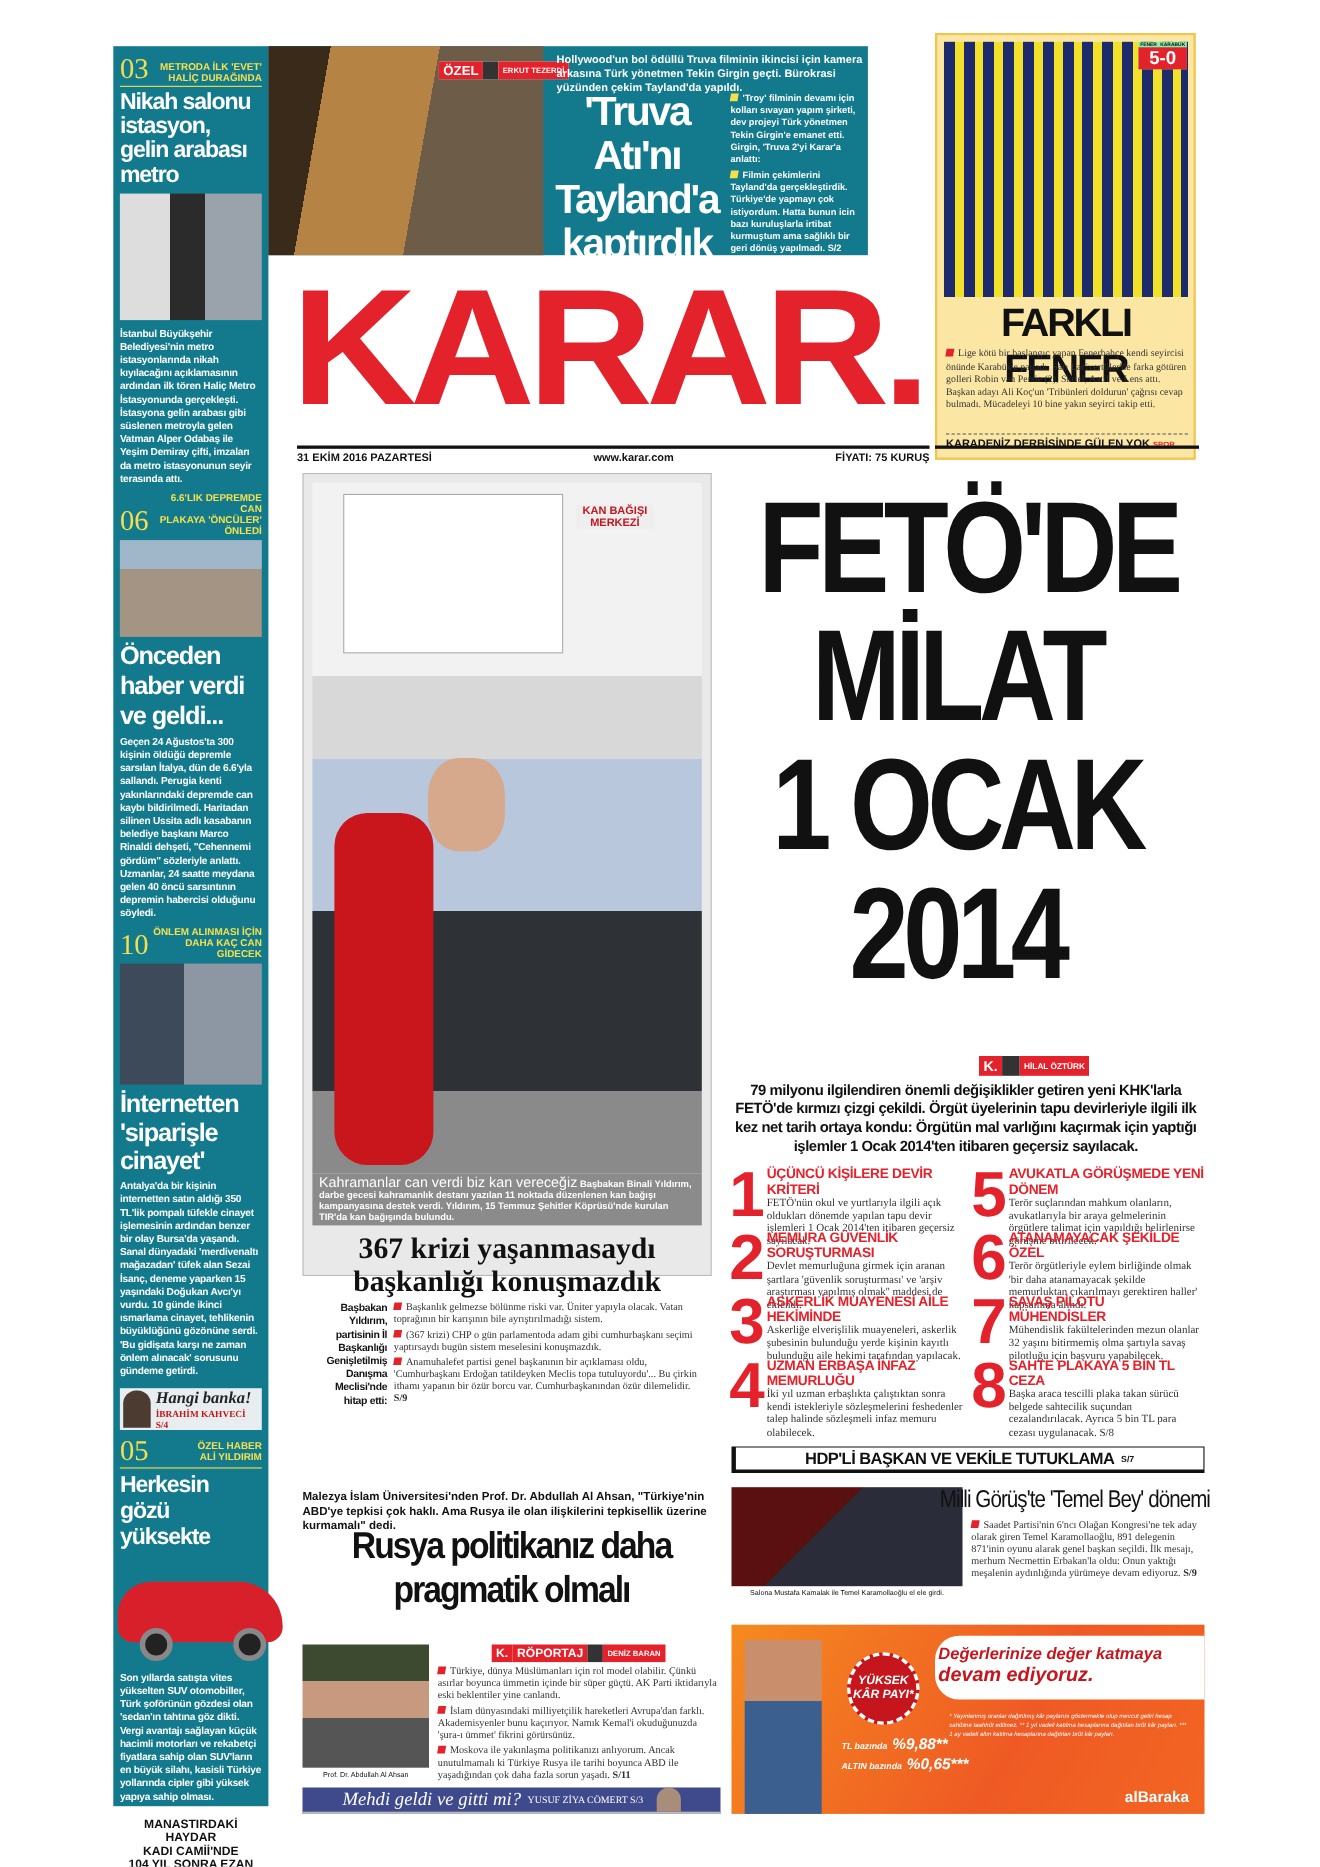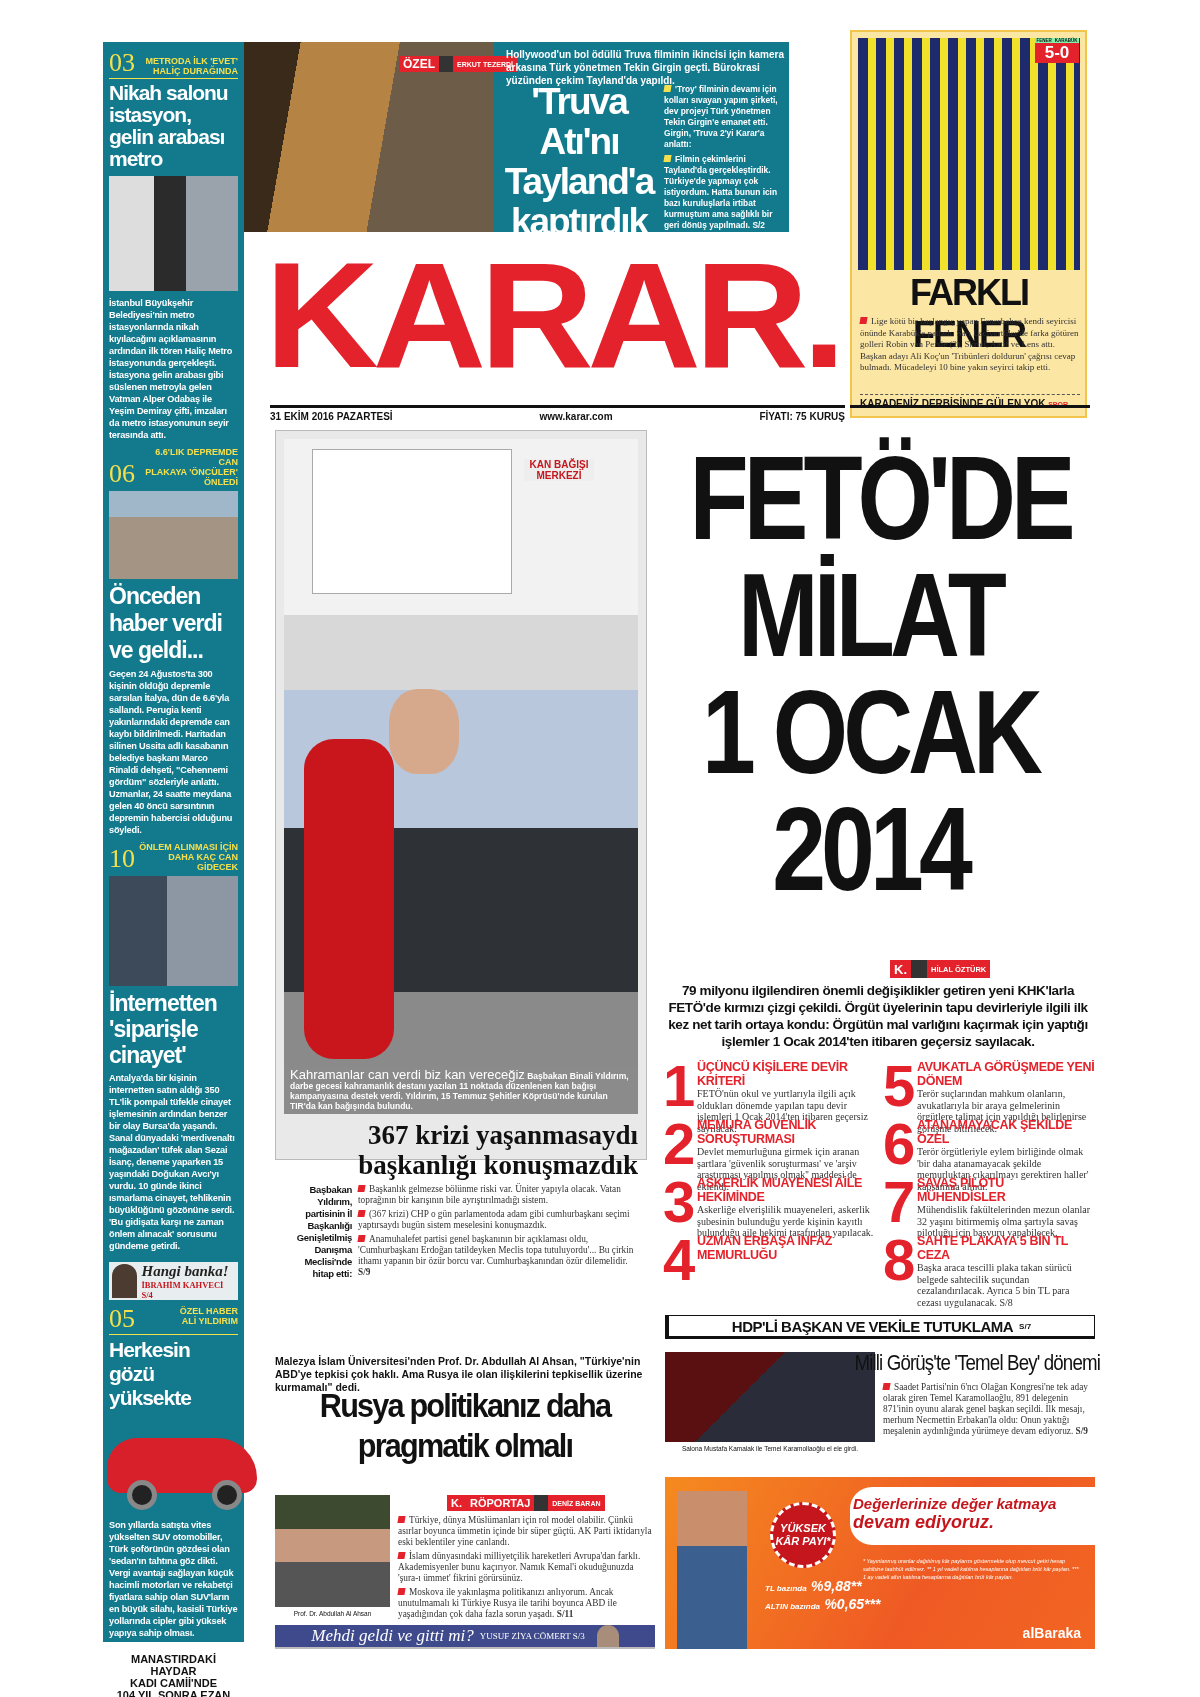--- a/index.html
+++ b/index.html
@@ -81,21 +81,21 @@
 
     <div style="margin-top:10px;background:#e8eef0;height:38px;display:flex;align-items:center;gap:4px;padding:0 3px">
       <div style="width:26px;height:34px;background:#4b3b30;border-radius:12px 12px 0 0"></div>
       <div>
         <div class="serif" style="font-style:italic;font-weight:bold;color:#222;font-size:15px">Hangi banka!</div>
         <div class="serif" style="color:#c4161c;font-size:8.5px;font-weight:bold">İBRAHİM KAHVECİ S/4</div>
       </div>
     </div>
 
     <div style="margin-top:6px">
-      <div style="display:flex;justify-content:space-between;align-items:flex-start">
+      <div style="display:flex;justify-content:space-between;align-items:center">
         <span class="lc-num">05</span>
         <div class="lc-kicker">
             <div>ÖZEL HABER</div>
             <div>ALİ YILDIRIM</div>
           </div>
       </div>
       <div class="lc-rule"></div>
       <div class="lc-head" style="font-size:21px;line-height:24px">Herkesin gözü yüksekte</div>
       <div style="height:95px;margin:8px -22px 6px -12px;position:relative">
         <div style="position:absolute;left:10px;top:20px;width:150px;height:55px;background:#d8202a;border-radius:30px 40px 14px 14px"></div>
@@ -162,21 +162,21 @@
   <div style="width:354px;height:628px;background:linear-gradient(180deg,#f2f2f2 0 28%,#d8d8d8 28% 40%,#b8c7dc 40% 62%,#2e3136 62% 88%,#8a8a8a 88%);position:relative;overflow:hidden">
     <div style="position:absolute;left:28px;top:10px;width:200px;height:145px;background:#fff;border:1px solid #aaa"></div>
     <div style="position:absolute;left:240px;top:20px;width:70px;font-size:10px;color:#c4161c;font-weight:bold;text-align:center;background:#eee">KAN BAĞIŞI MERKEZİ</div>
     <div style="position:absolute;left:20px;top:300px;width:90px;height:320px;background:#c8161c;border-radius:30px"></div>
     <div style="position:absolute;left:105px;top:250px;width:70px;height:85px;background:#d6a98c;border-radius:40%"></div>
   </div>
   <div class="caption">
     <span style="font-size:13px;font-weight:normal">Kahramanlar can verdi biz kan vereceğiz</span>
     <span>Başbakan Binali Yıldırım, darbe gecesi kahramanlık destanı yazılan 11 noktada düzenlenen kan bağışı kampanyasına destek verdi. Yıldırım, 15 Temmuz Şehitler Köprüsü'nde kurulan TIR'da kan bağışında bulundu.</span>
   </div>
-  <div class="serif" style="text-align:right;font-weight:bold;font-size:27px;line-height:30px;margin-top:6px">
+  <div class="serif" style="text-align:center;font-weight:bold;font-size:27px;line-height:30px;margin-top:6px">
     <div>367 krizi yaşanmasaydı</div>
       <div>başkanlığı konuşmazdık</div>
   </div>
   <div style="display:flex;gap:6px;margin-top:4px">
     <div style="width:68px;text-align:right;font-weight:bold;font-size:9.5px;line-height:12px;letter-spacing:-0.3px">Başbakan Yıldırım, partisinin İl Başkanlığı Genişletilmiş Danışma Meclisi'nde hitap etti:</div>
     <div class="serif" style="flex:1;font-size:9.3px;line-height:11px;color:#333">
       <div><span class="bullet"></span><span>Başkanlık gelmezse bölünme riski var. Üniter yapıyla olacak. Vatan toprağının bir karışının bile ayrıştırılmadığı sistem.</span></div>
       <div style="margin-top:3px"><span class="bullet"></span><span>(367 krizi) CHP o gün parlamentoda adam gibi cumhurbaşkanı seçimi yaptırsaydı bugün sistem meselesini konuşmazdık.</span></div>
       <div style="margin-top:3px"><span class="bullet"></span><span>Anamuhalefet partisi genel başkanının bir açıklaması oldu, 'Cumhurbaşkanı Erdoğan tatildeyken Meclis topa tutuluyordu'... Bu çirkin ithamı yapanın bir özür borcu var. Cumhurbaşkanından özür dilemelidir.</span> <b>S/9</b></div>
     </div>
@@ -215,20 +215,21 @@
       <div class="item-num">3</div>
       <div>
         <div class="item-title">ASKERLİK MUAYENESİ AİLE HEKİMİNDE</div>
         <div class="item-body">Askerliğe elverişlilik muayeneleri, askerlik şubesinin bulunduğu yerde kişinin kayıtlı bulunduğu aile hekimi tarafından yapılacak.</div>
       </div>
     </div>
   <div class="item">
       <div class="item-num">4</div>
       <div>
         <div class="item-title">UZMAN ERBAŞA İNFAZ MEMURLUĞU</div>
+        <div class="item-body">İki yıl uzman erbaşlıkta çalıştıktan sonra kendi istekleriyle sözleşmelerini feshedenler talep halinde sözleşmeli infaz memuru olabilecek.</div>
       </div>
     </div>
 </div>
 <div class="abs" style="left:883px;top:1060px;width:212px">
   <div class="item">
       <div class="item-num">5</div>
       <div>
         <div class="item-title">AVUKATLA GÖRÜŞMEDE YENİ DÖNEM</div>
         <div class="item-body">Terör suçlarından mahkum olanların, avukatlarıyla bir araya gelmelerinin örgütlere talimat için yapıldığı belirlenirse görüşme bitirilecek.</div>
       </div>

